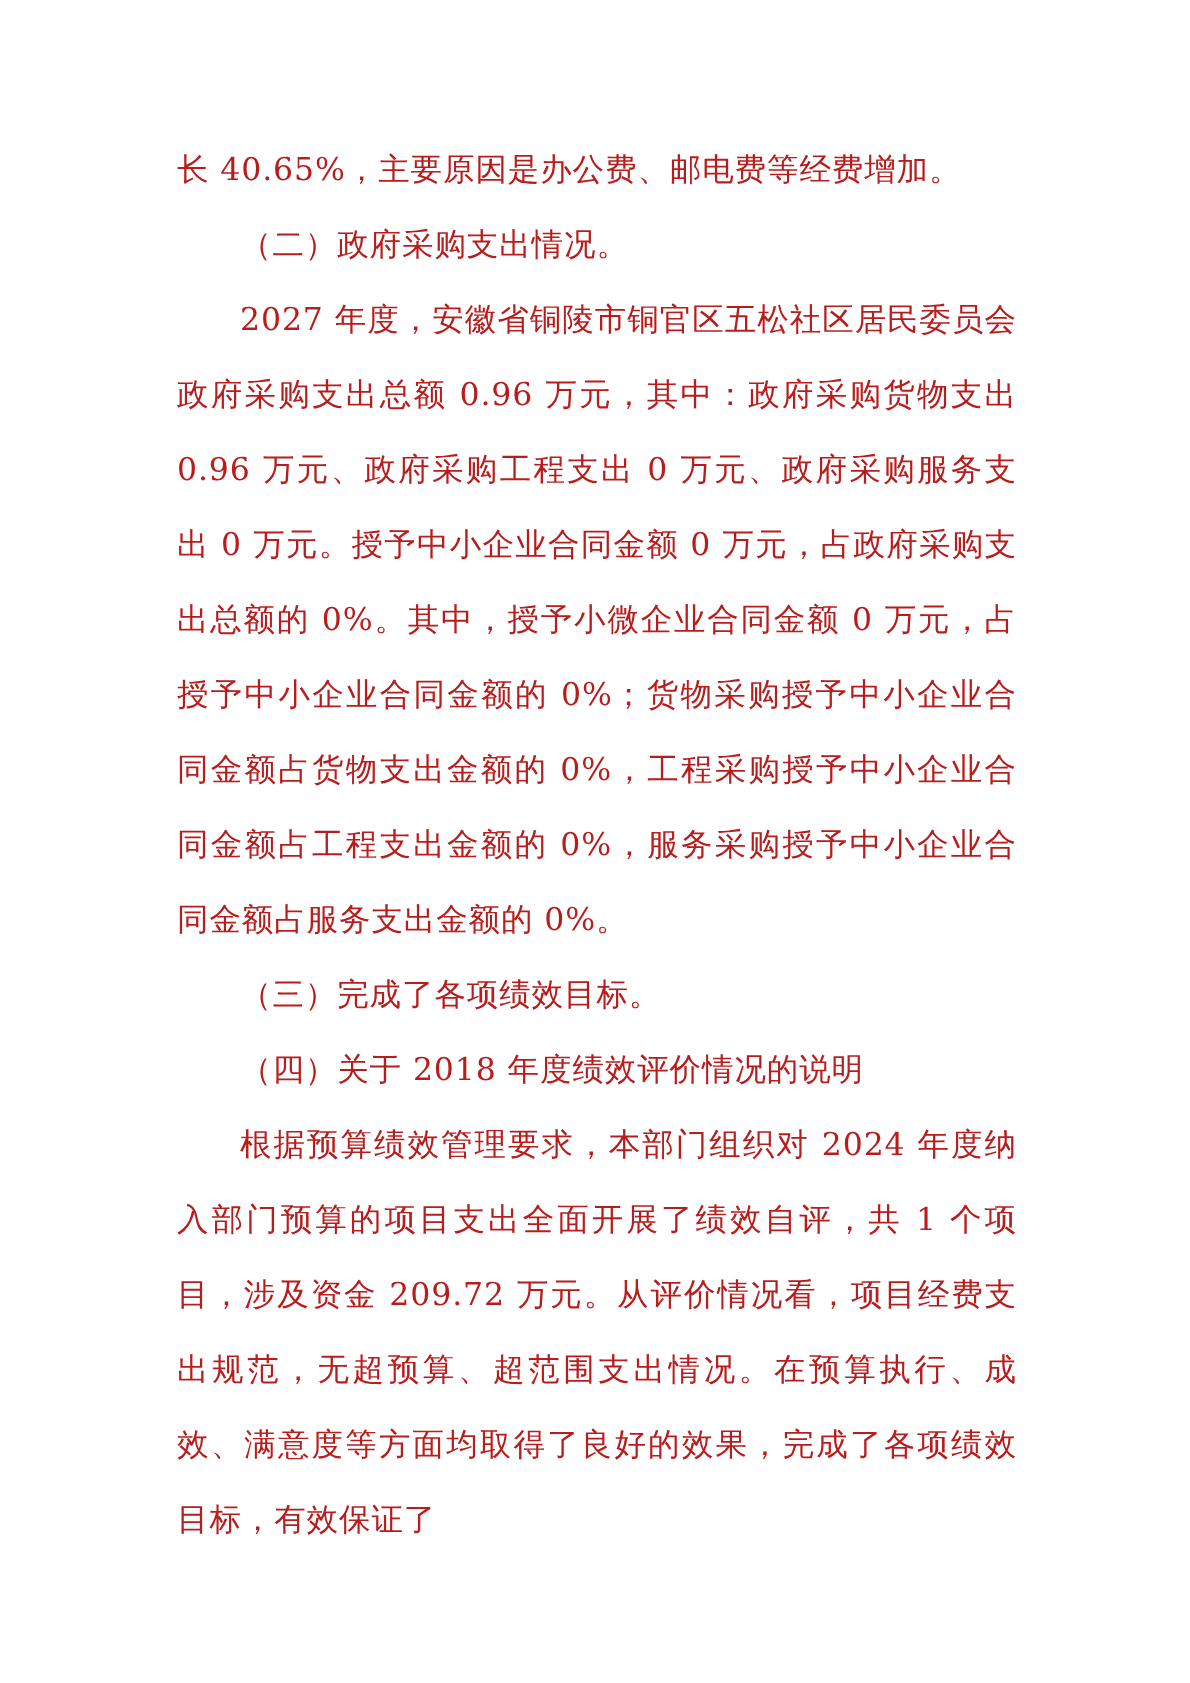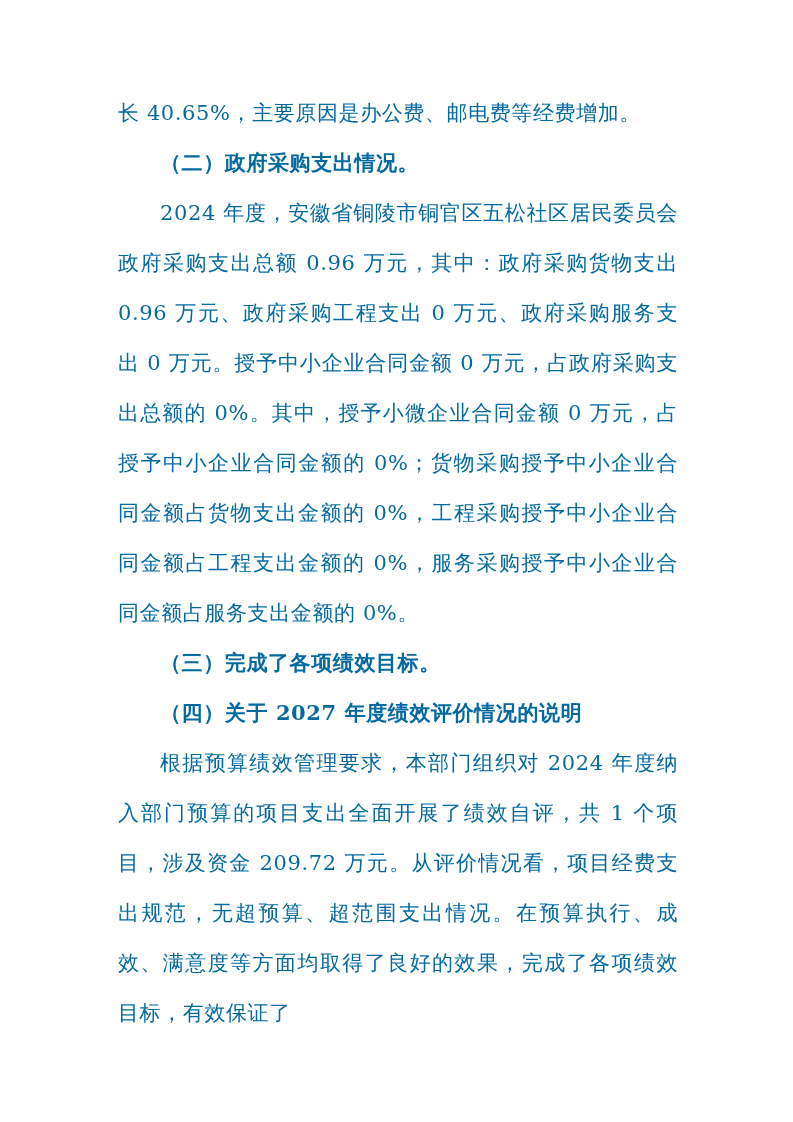--- a/index.html
+++ b/index.html
@@ -8,65 +8,65 @@
     background: #ffffff;
   }
   .page {
     position: relative;
     width: 793px;
     height: 1122px;
     background: #ffffff;
     box-sizing: border-box;
     overflow: hidden;
     font-family: "DejaVu Serif", "Liberation Serif", serif;
-    color: #0369a1;
+    color: #b91c1c;
   }
   .body-area {
     position: absolute;
     left: 118px;
     top: 88px;
     width: 560px;
   }
   p {
     margin: 0;
     font-size: 21px;
     line-height: 50px;
     letter-spacing: 0.6px;
     text-align: justify;
     text-justify: inter-ideograph;
     word-break: break-all;
   }
   p.plain {
     font-weight: normal;
   }
   p.heading {
-    font-weight: bold;
+    font-weight: normal;
     text-align: left;
   }
   p.indent {
     text-indent: 42px;
   }
   p.indent-head {
     text-indent: 42px;
   }
 </style>
 </head>
 <body>
 
 <div class="page">
   <div class="body-area">
 
     <p class="plain">长 40.65%，主要原因是办公费、邮电费等经费增加。</p>
 
     <p class="heading indent-head">（二）政府采购支出情况。</p>
 
-    <p class="plain indent">2024 年度，安徽省铜陵市铜官区五松社区居民委员会政府采购支出总额 0.96 万元，其中：政府采购货物支出 0.96 万元、政府采购工程支出 0 万元、政府采购服务支出 0 万元。授予中小企业合同金额 0 万元，占政府采购支出总额的 0%。其中，授予小微企业合同金额 0 万元，占授予中小企业合同金额的 0%；货物采购授予中小企业合同金额占货物支出金额的 0%，工程采购授予中小企业合同金额占工程支出金额的 0%，服务采购授予中小企业合同金额占服务支出金额的 0%。</p>
+    <p class="plain indent">2027 年度，安徽省铜陵市铜官区五松社区居民委员会政府采购支出总额 0.96 万元，其中：政府采购货物支出 0.96 万元、政府采购工程支出 0 万元、政府采购服务支出 0 万元。授予中小企业合同金额 0 万元，占政府采购支出总额的 0%。其中，授予小微企业合同金额 0 万元，占授予中小企业合同金额的 0%；货物采购授予中小企业合同金额占货物支出金额的 0%，工程采购授予中小企业合同金额占工程支出金额的 0%，服务采购授予中小企业合同金额占服务支出金额的 0%。</p>
 
     <p class="heading indent-head">（三）完成了各项绩效目标。</p>
 
 
-    <p class="heading indent-head">（四）关于 2027 年度绩效评价情况的说明</p>
+    <p class="heading indent-head">（四）关于 2018 年度绩效评价情况的说明</p>
 
 
     <p class="plain indent">根据预算绩效管理要求，本部门组织对 2024 年度纳入部门预算的项目支出全面开展了绩效自评，共 1 个项目，涉及资金 209.72 万元。从评价情况看，项目经费支出规范，无超预算、超范围支出情况。在预算执行、成效、满意度等方面均取得了良好的效果，完成了各项绩效目标，有效保证了</p>
 
   </div>
 </div>
 
 </body></html>

